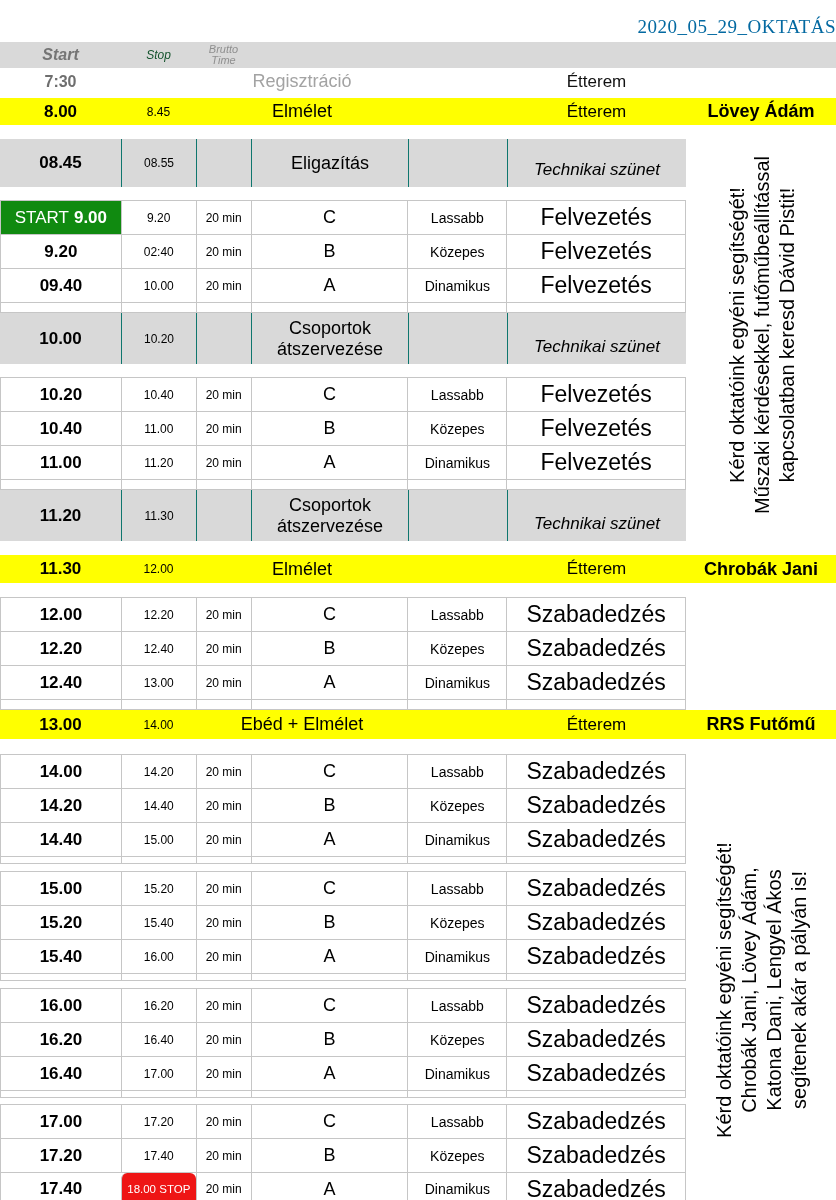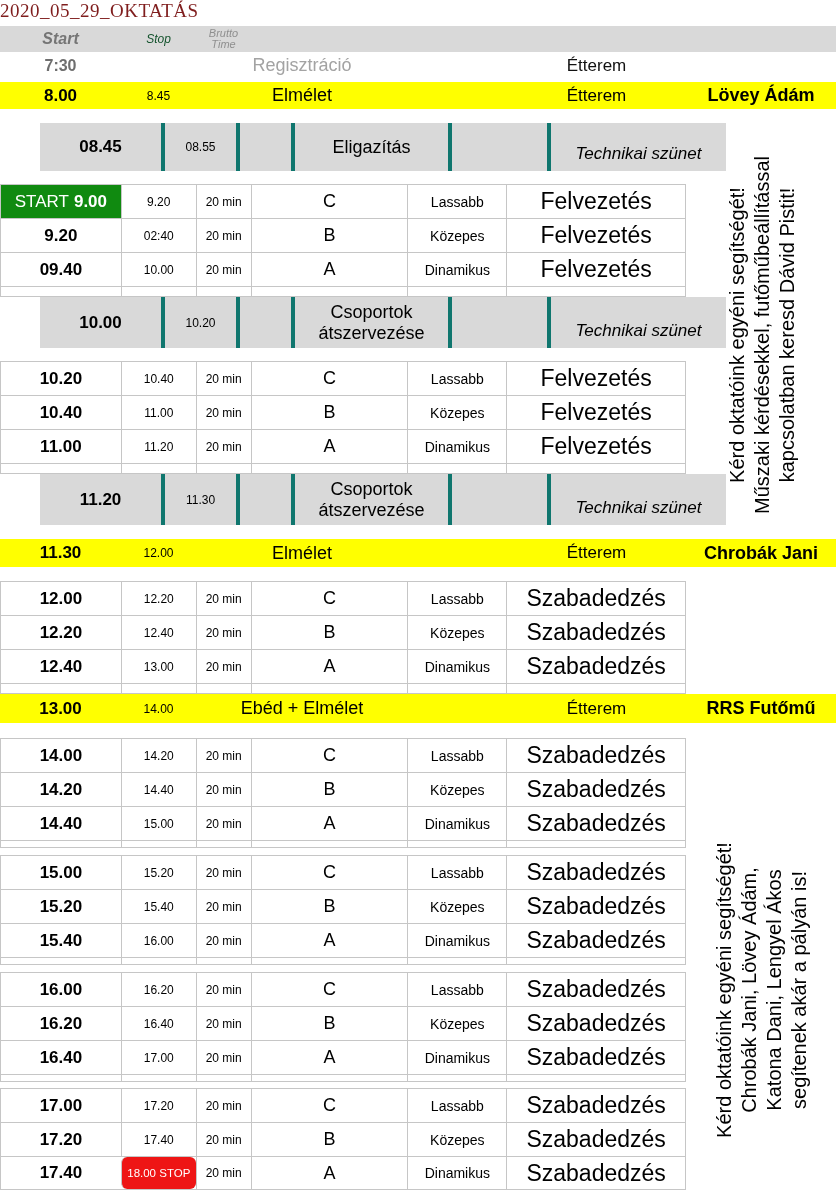--- a/index.html
+++ b/index.html
@@ -7,23 +7,23 @@
     --start_green:#108a10;
     --stop_red:#ee1515;
     --band_gray:#d9d9d9;
     --border_gray:#c6c6c6;
   }
   html,body{margin:0;padding:0;background:#fff;}
   body{width:836px;height:1200px;overflow:hidden;
        font-family:"Liberation Sans","DejaVu Sans",sans-serif;color:#000;}
   .page{position:relative;width:836px;height:1200px;background:#fff;}
 
-  .title{height:26px;padding-top:0;text-align:left;
+  .title{height:26px;padding-top:16px;text-align:right;
          font-family:"Liberation Serif","DejaVu Serif",serif;
-         font-size:19px;letter-spacing:.5px;color:#7f1d1d;}
+         font-size:19px;letter-spacing:.5px;color:#0369a1;}
 
   
   .row{display:flex;align-items:stretch;width:686px;box-sizing:border-box;}
   .row.full{width:836px;}
   .cell{box-sizing:border-box;display:flex;align-items:center;justify-content:center;
         overflow:hidden;white-space:nowrap;}
   .c1{width:121px}.c2{width:75px}.c3{width:55px}.c4{width:157px}
   .c5{width:99px}.c6{width:179px}.c34{width:212px}.c7{width:150px}
   .fill{flex:1}
 
@@ -42,22 +42,22 @@
 
   
   .r-highlight{height:28px;background:var(--highlight);}
   .y-start{font-weight:bold;font-size:17px;}
   .y-stop{font-size:12px;}
   .y-activity{font-size:18px;}
   .y-location{font-size:17px;}
   .y-person{font-weight:bold;font-size:18px;}
 
   
-  .r-break{height:50px;background:var(--band_gray);margin-left:40px;}
-  .r-break .cell{border-left:4px solid #0f766e;}
+  .r-break{height:50px;background:var(--band_gray);}
+  .r-break .cell{border-left:1px solid #0f766e;}
   .r-break .cell:first-child{border-left:none;}
   .b-start{font-weight:bold;font-size:17px;}
   .b-stop{font-size:12px;}
   .b-activity{font-size:18px;line-height:21px;white-space:normal;text-align:center;}
   .b-note{font-size:17px;align-items:flex-end;padding-bottom:7px;font-style:italic;}
 
   
   .r-session,.r-spacer{background:#fff;border-top:1px solid var(--border_gray);
                        border-right:1px solid var(--border_gray);}
   .r-session{height:34px;}

